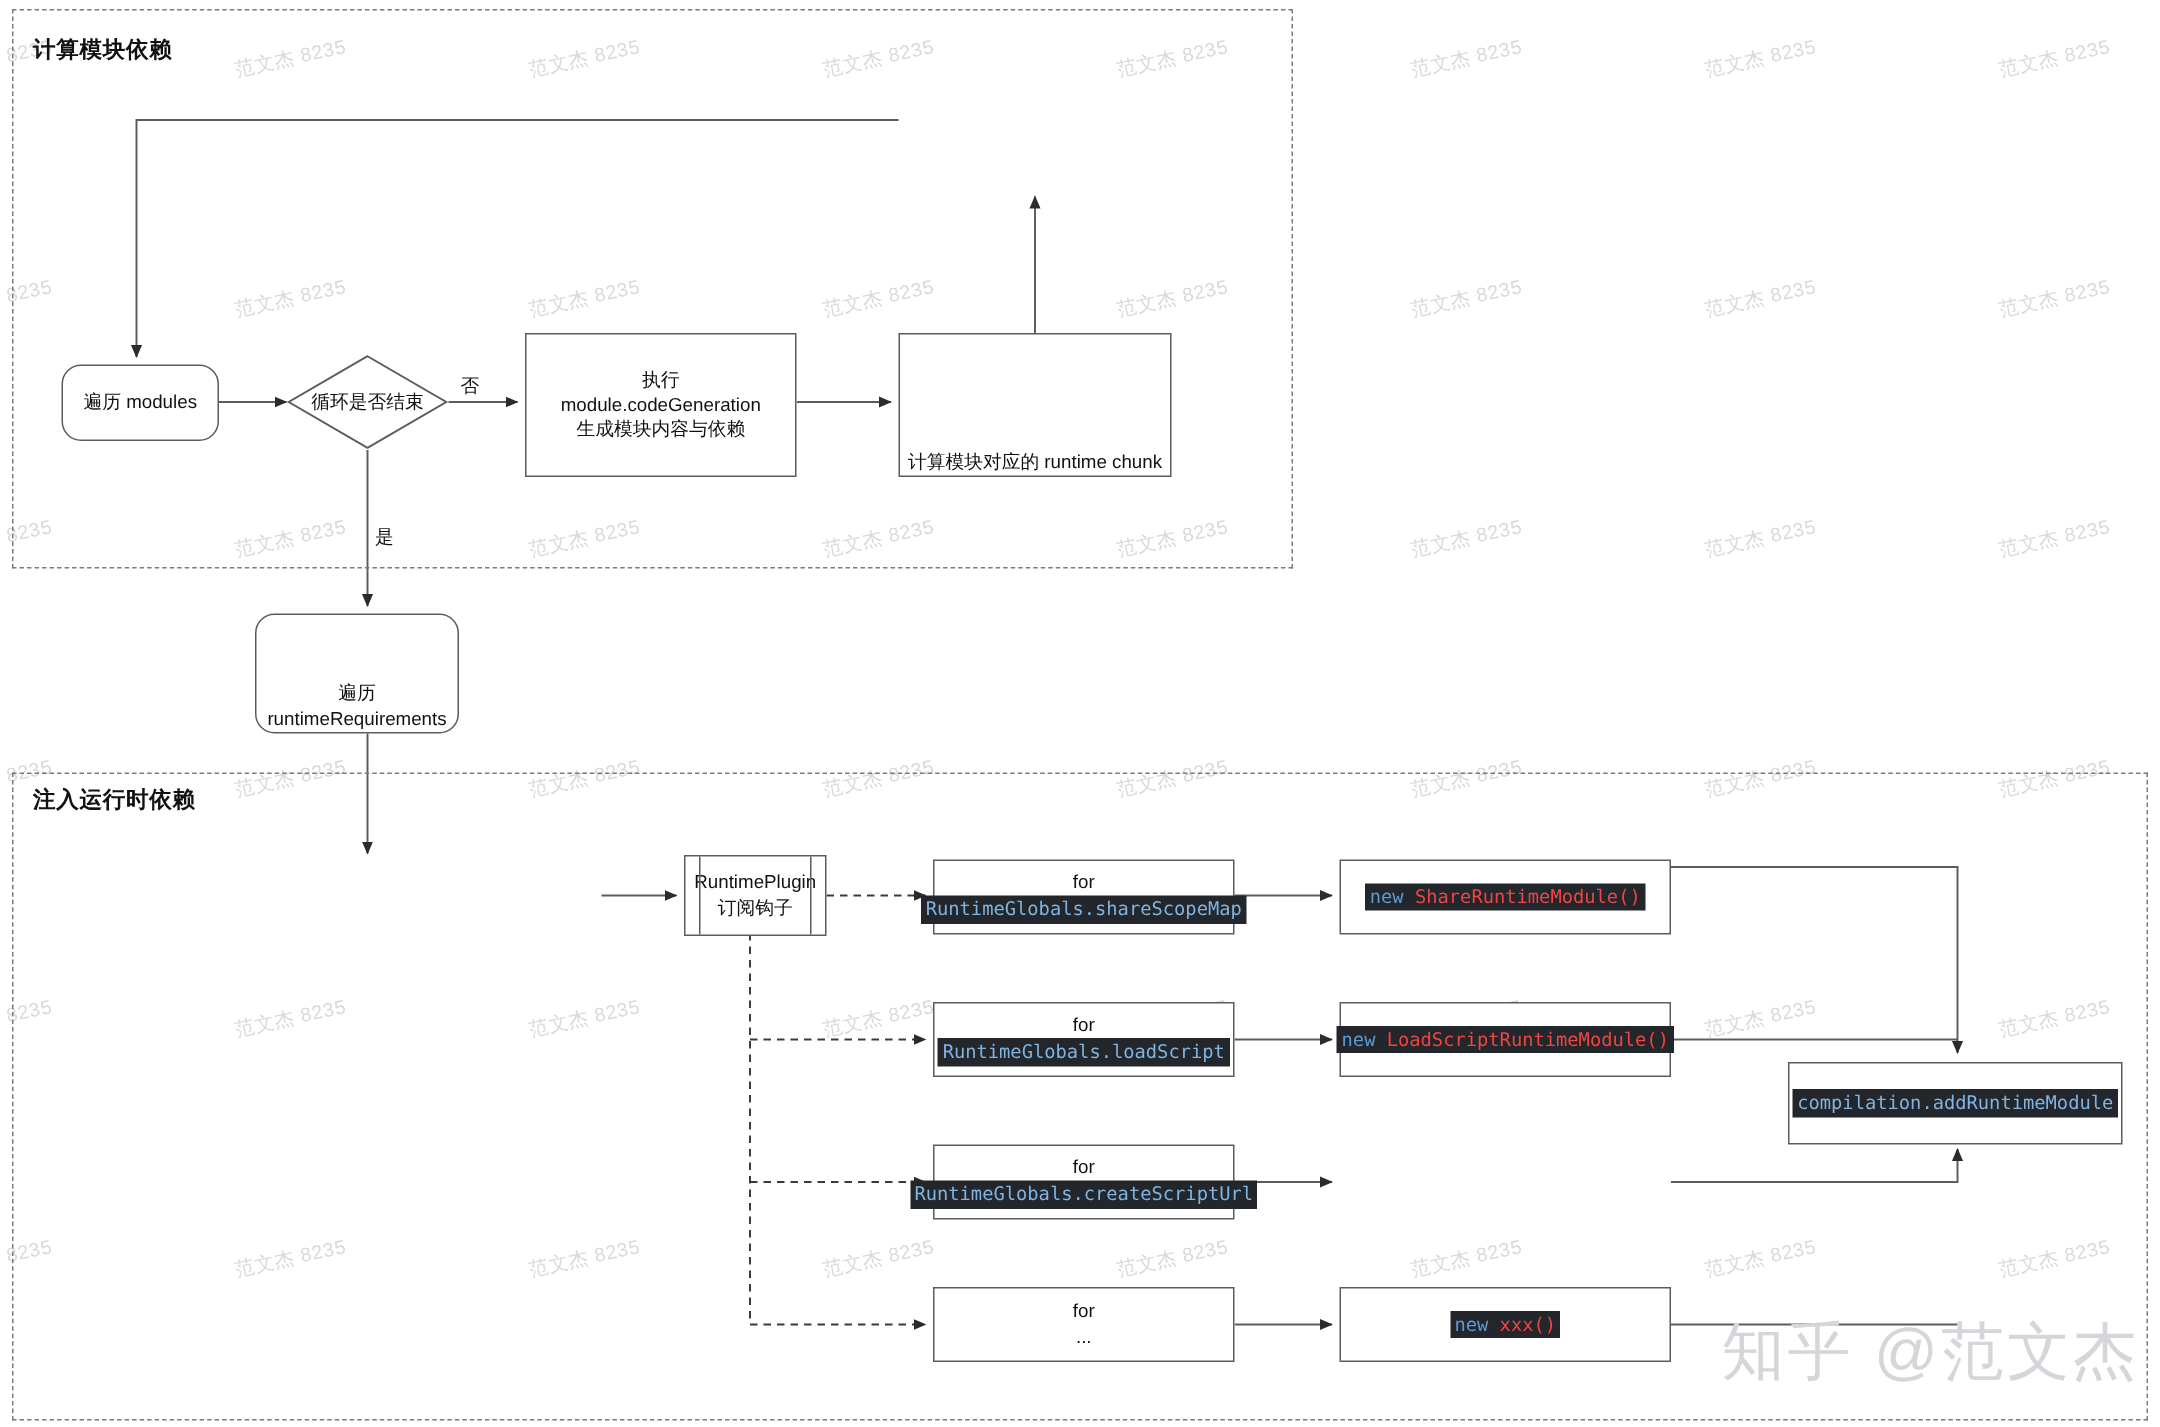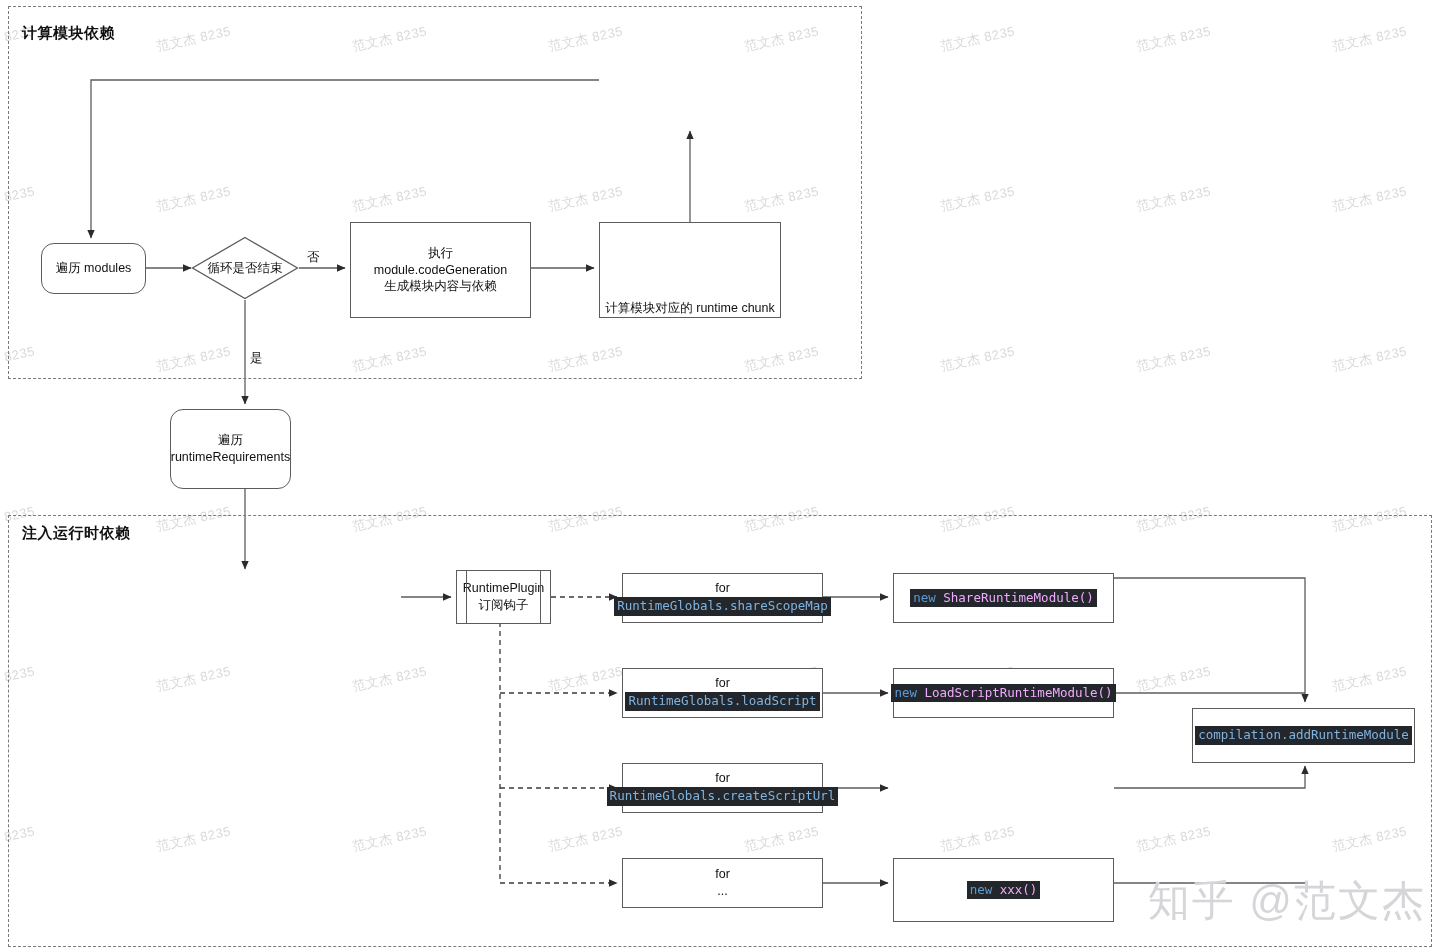--- a/index.html
+++ b/index.html
@@ -111,21 +111,21 @@
   .code{
     font-family:"DejaVu Sans Mono","Liberation Mono",monospace;
     background:#23262b;
     color:#e6e6e6;
     font-size:12.5px;
     padding:1px 3px;
     white-space:nowrap;
     letter-spacing:0px;
   }
   .code .kw{ color:#5b9bd5; }
-  .code .id{ color:#f0abfc; }
+  .code .id{ color:#ef4444; }
   .code-blue{ color:#7fb3e0; }
   .edge-label{
     position:absolute;
     font-size:12.5px;
     color:#111;
     z-index:4;
     white-space:nowrap;
     background:#fff;
     padding:0 2px;
   }
@@ -258,21 +258,21 @@
   <div class="node" style="left:350px; top:222px; width:181px; height:96px;">
     <span class="ln">执行</span>
     <span class="ln">module.codeGeneration</span>
     <span class="ln">生成模块内容与依赖</span>
   </div>
 
   <div class="node" style="left:599px; top:222px; width:182px; height:96px;justify-content:flex-end;">
     <span class="ln">计算模块对应的 runtime chunk</span>
   </div>
 
-  <div class="node rounded" style="left:170px; top:409px; width:121px; height:80px;">
+  <div class="node rounded" style="left:170px; top:409px; width:136px; height:80px;justify-content:flex-end;">
     <span class="ln">遍历</span>
     <span class="ln">runtimeRequirements</span>
   </div>
 
 
   <div class="node subroutine" style="left:456px; top:570px; width:95px; height:54px;">
     <span class="bar l"></span>
     <span class="bar r"></span>
     <span class="ln">RuntimePlugin</span>
     <span class="ln">订阅钩子</span>
@@ -304,21 +304,21 @@
     </span>
   </div>
 
   <div class="node" style="left:893px; top:668px; width:221px; height:50px;">
     <span class="code">
       <span class="kw">new</span><span class="id"> LoadScriptRuntimeModule()</span>
     </span>
   </div>
 
 
-  <div class="node" style="left:893px; top:858px; width:221px; height:64px;">
+  <div class="node" style="left:893px; top:858px; width:221px; height:50px;">
     <span class="code">
       <span class="kw">new</span><span class="id"> xxx()</span>
     </span>
   </div>
 
   <div class="node" style="left:1192px; top:708px; width:223px; height:55px;">
     <span class="code code-blue">compilation.addRuntimeModule</span>
   </div>
 
   <div class="zhihu-wm">知乎 @范文杰</div>

